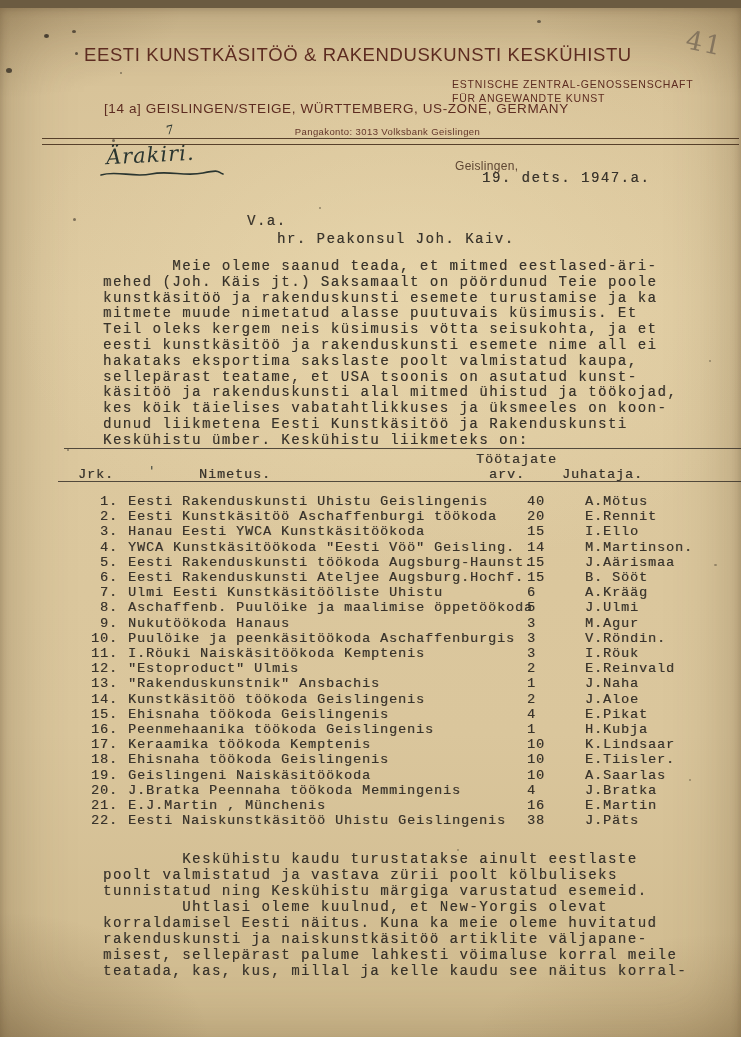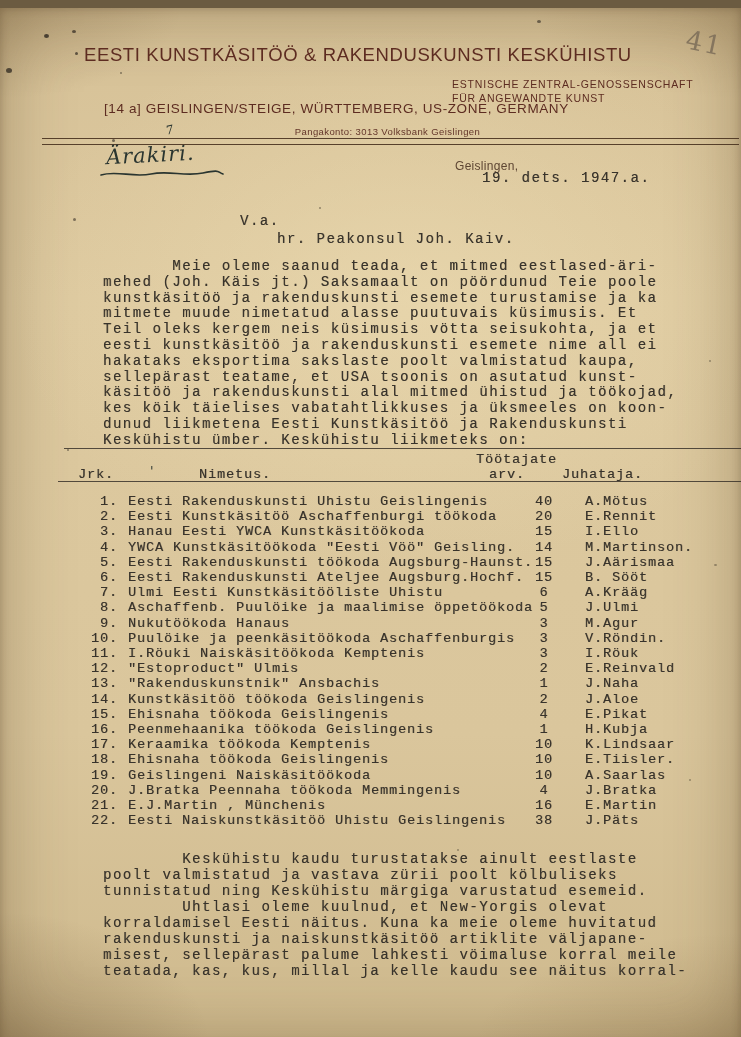--- a/index.html
+++ b/index.html
@@ -32,21 +32,21 @@
   .para .tl{line-height:15.8px;}
   .closing .tl{line-height:16px;}
   .hand{font-family:"DejaVu Serif",serif;font-style:italic;color:#2a3530;}
   .pencil{font-family:"DejaVu Serif",serif;color:rgba(128,113,91,.92);}
   .tbl-body{left:80px;top:486px;width:645px;}
   .tbl-row{display:grid;grid-template-columns:38px 409px 34px 1fr;line-height:15.2px;
     font-family:"Liberation Mono","DejaVu Sans Mono",monospace;font-size:13.5px;letter-spacing:0.9px;
     color:#38332b;white-space:pre;text-shadow:0.4px 0.4px 0.5px rgba(50,45,38,.45);}
   .tbl-row .c-num{text-align:right;}
   .tbl-row .c-name{padding-left:10px;overflow:visible;}
-  .tbl-row .c-count{text-align:center;}
+  .tbl-row .c-count{text-align:left;}
   .tbl-row .c-leader{padding-left:24px;}
   .th{font-family:"Liberation Mono","DejaVu Sans Mono",monospace;font-size:13.5px;letter-spacing:0.9px;
      color:#38332b;white-space:pre;text-shadow:0.4px 0.4px 0.5px rgba(50,45,38,.45);}
   .speck{position:absolute;border-radius:50%;background:#2d271f;}
 </style>
 </head>
 <body>
 
 <div class="page">
 
@@ -84,21 +84,21 @@
   <div class="abs hand" style="left:106px;top:135px;font-size:21px;letter-spacing:1px;transform:rotate(-3deg);">Ärakiri.</div>
   <svg class="abs" style="left:99px;top:160px;" width="126" height="12" viewBox="0 0 126 12">
     <path d="M2 7 C 18 2, 34 10, 52 6 S 86 9, 104 5 S 118 4, 124 6" fill="none" stroke="#2a3530" stroke-width="1.7" stroke-linecap="round"></path>
   </svg>
 
   <div class="abs pencil" style="left:686px;top:20px;font-size:26px;transform:rotate(12deg);letter-spacing:2px;">41</div>
 
   <div class="abs lh-place" style="left:455px;top:151px;">Geislingen,</div>
   <div class="abs type" style="left:482px;top:162px;">19. dets. 1947.a.</div>
 
-  <div class="abs type" style="left:240px;top:205px;">V.a.</div>
+  <div class="abs type" style="left:247px;top:205px;">V.a.</div>
   <div class="abs type" style="left:277px;top:223px;">hr. Peakonsul Joh. Kaiv.</div>
 
   <div class="abs type para" style="left:103px;top:251px;"><div class="tl">       Meie oleme saanud teada, et mitmed eestlased-äri-</div><div class="tl">mehed (Joh. Käis jt.) Saksamaalt on pöördunud Teie poole</div><div class="tl">kunstkäsitöö ja rakenduskunsti esemete turustamise ja ka</div><div class="tl">mitmete muude nimetatud alasse puutuvais küsimusis. Et</div><div class="tl">Teil oleks kergem neis küsimusis vötta seisukohta, ja et</div><div class="tl">eesti kunstkäsitöö ja rakenduskunsti esemete nime all ei</div><div class="tl">hakataks eksportima sakslaste poolt valmistatud kaupa,</div><div class="tl">sellepärast teatame, et USA tsoonis on asutatud kunst-</div><div class="tl">käsitöö ja rakenduskunsti alal mitmed ühistud ja töökojad,</div><div class="tl">kes köik täielises vabatahtlikkuses ja üksmeeles on koon-</div><div class="tl">dunud liikmetena Eesti Kunstkäsitöö ja Rakenduskunsti</div><div class="tl">Keskühistu ümber. Keskühistu liikmeteks on:</div></div>
 
   <div class="abs t-rule" style="left:64px;top:440px;width:677px;"></div>
   <div class="abs t-rule" style="left:58px;top:473px;width:683px;"></div>
 
   <div class="abs th" style="left:476px;top:444px;">Töötajate</div>
   <div class="abs th" style="left:78px;top:459px;">Jrk.</div>
   <div class="abs hand" style="left:150px;top:456px;font-size:13px;">'</div>

